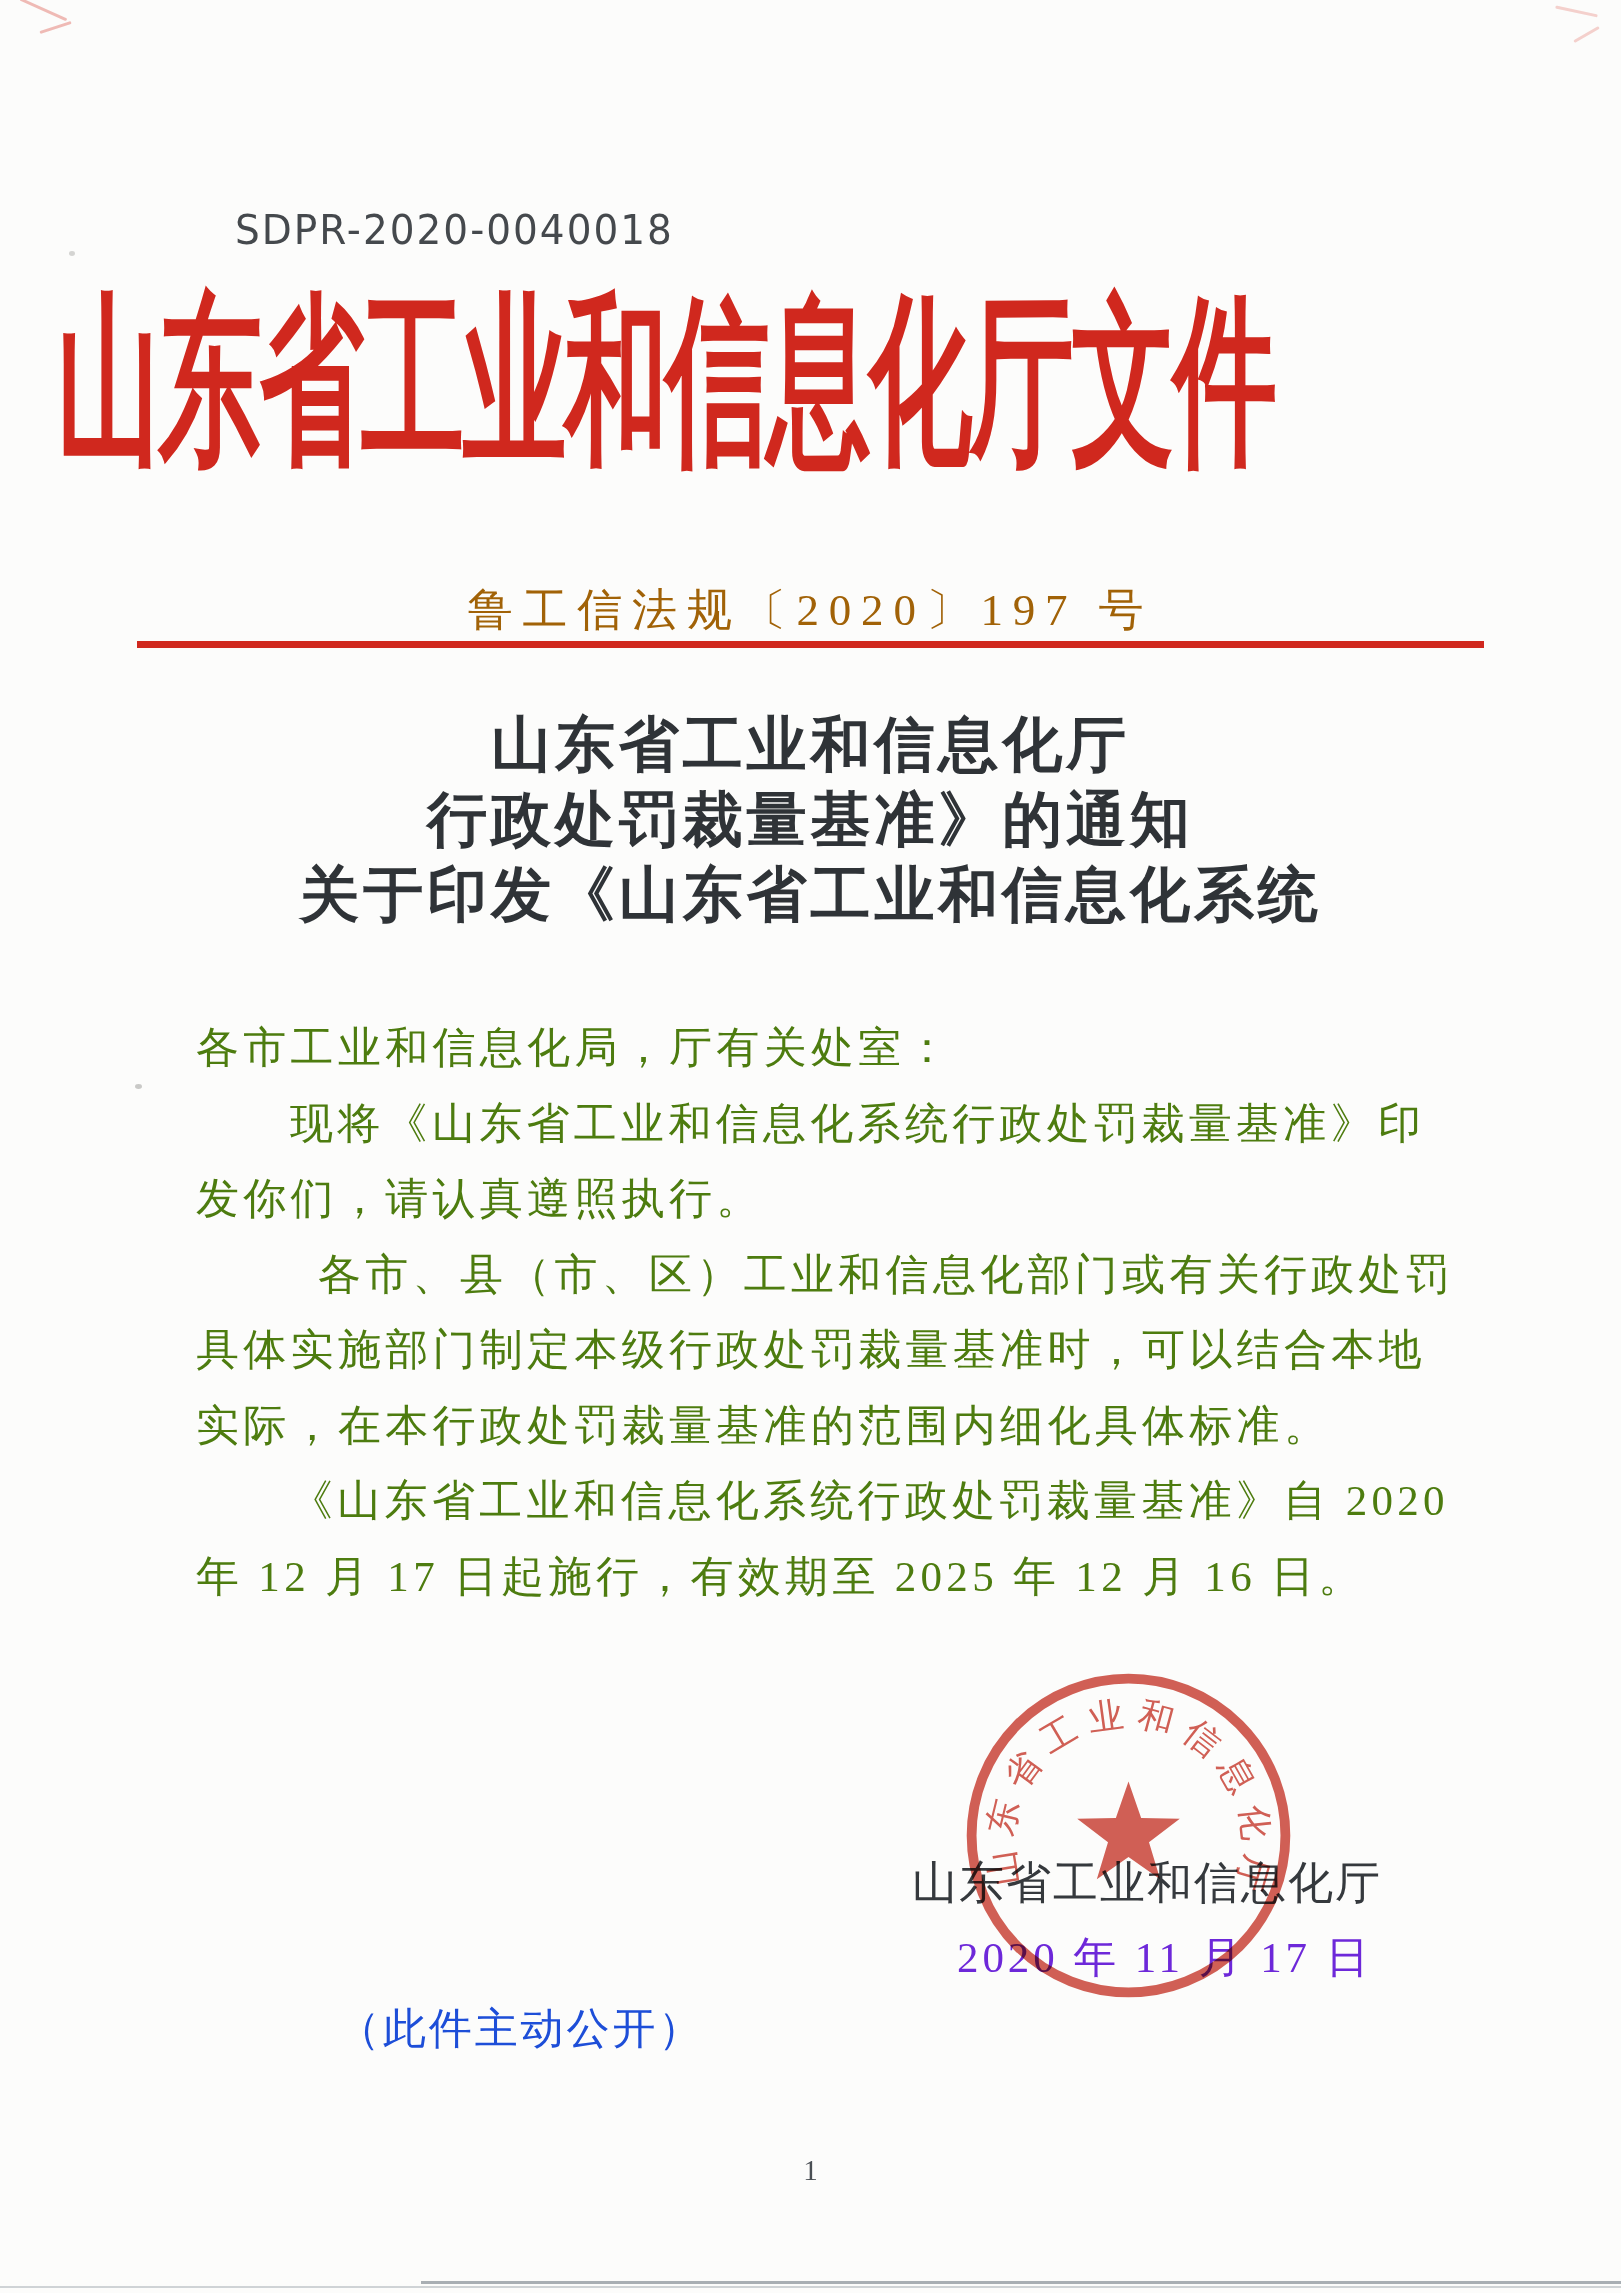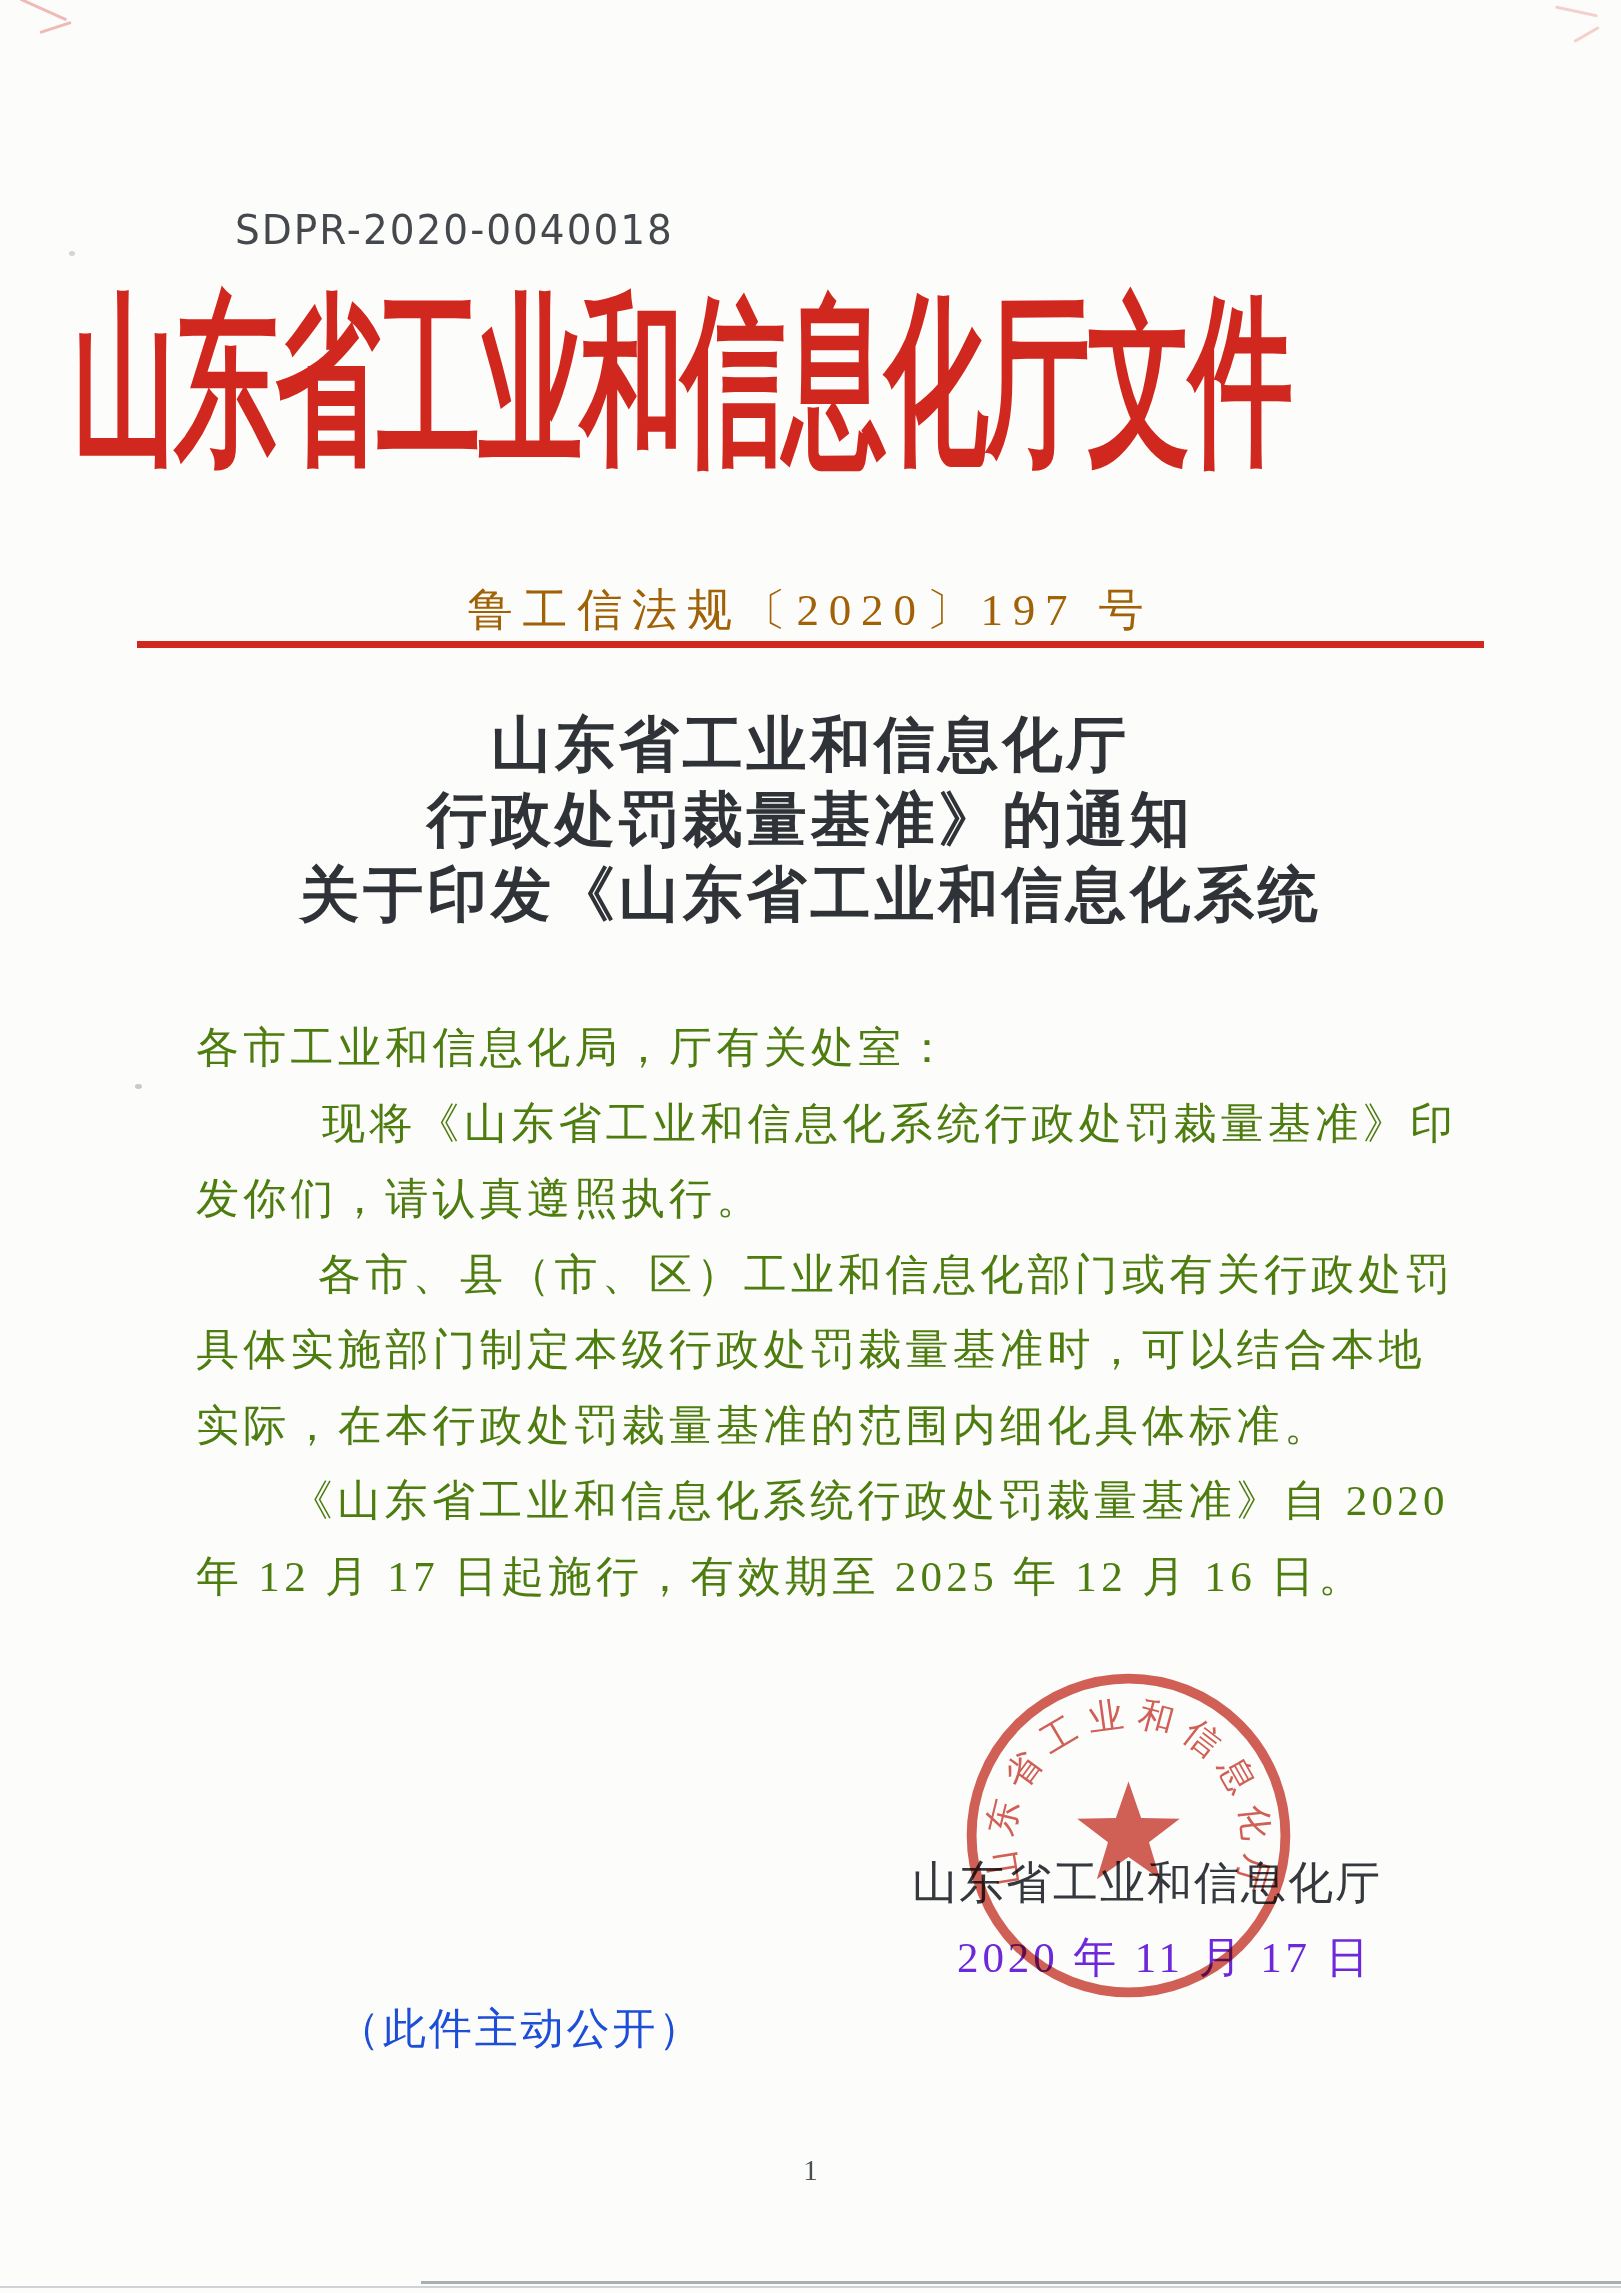--- a/index.html
+++ b/index.html
@@ -14,21 +14,21 @@
   }
   .abs{position:absolute;}
   
   .doc-id{
     left:235px;top:206px;
     font-family:"DejaVu Sans","Liberation Sans",sans-serif;
     font-size:39px;letter-spacing:2px;color:#45494d;
     transform:scaleY(1.05);transform-origin:left top;
   }
   
-  .banner-wrap{left:16px;top:290px;width:1331px;display:flex;justify-content:center;}
+  .banner-wrap{left:0;top:290px;width:1331px;display:flex;justify-content:center;}
   .banner{
     font-size:173px;font-weight:bold;color:#d0281e;
     white-space:nowrap;letter-spacing:-3.9px;
     transform:scale(0.60,1.06);transform-origin:center top;
     line-height:1;
   }
   
   .doc-number{
     left:0;top:580px;width:1621px;text-align:center;
     font-size:45px;color:#a16207;letter-spacing:9.8px;
@@ -84,21 +84,21 @@
   <div class="abs red-rule"></div>
 
   <div class="abs notice-title">
     <div>山东省工业和信息化厅</div>
     <div>行政处罚裁量基准》的通知</div>
     <div>关于印发《山东省工业和信息化系统</div>
   </div>
 
   <div id="body-lines">
       <div class="body-line" style="top: 1019px;">各市工业和信息化局，厅有关处室：</div>
-      <div class="body-line indent" style="top: 1095px; margin-left: 32px;">现将《山东省工业和信息化系统行政处罚裁量基准》印</div>
+      <div class="body-line indent" style="top: 1095px;">现将《山东省工业和信息化系统行政处罚裁量基准》印</div>
       <div class="body-line" style="top: 1170px;">发你们，请认真遵照执行。</div>
       <div class="body-line indent" style="top: 1246px; margin-left: 28px;">各市、县（市、区）工业和信息化部门或有关行政处罚</div>
       <div class="body-line" style="top: 1321px;">具体实施部门制定本级行政处罚裁量基准时，可以结合本地</div>
       <div class="body-line" style="top: 1397px;">实际，在本行政处罚裁量基准的范围内细化具体标准。</div>
       <div class="body-line indent" style="top: 1472px;">《山东省工业和信息化系统行政处罚裁量基准》自 2020</div>
       <div class="body-line" style="top: 1548px;">年 12 月 17 日起施行，有效期至 2025 年 12 月 16 日。</div>
     </div>
 
 
   <div class="abs sig-org">山东省工业和信息化厅</div>

